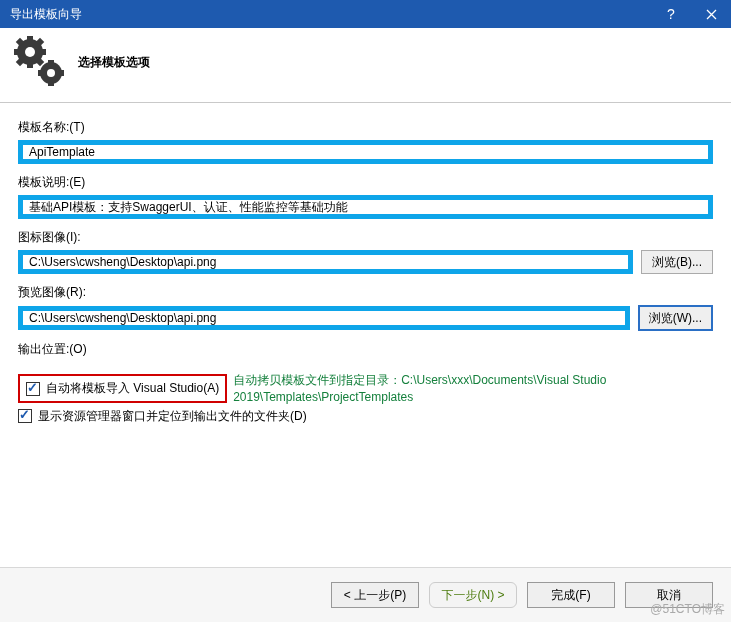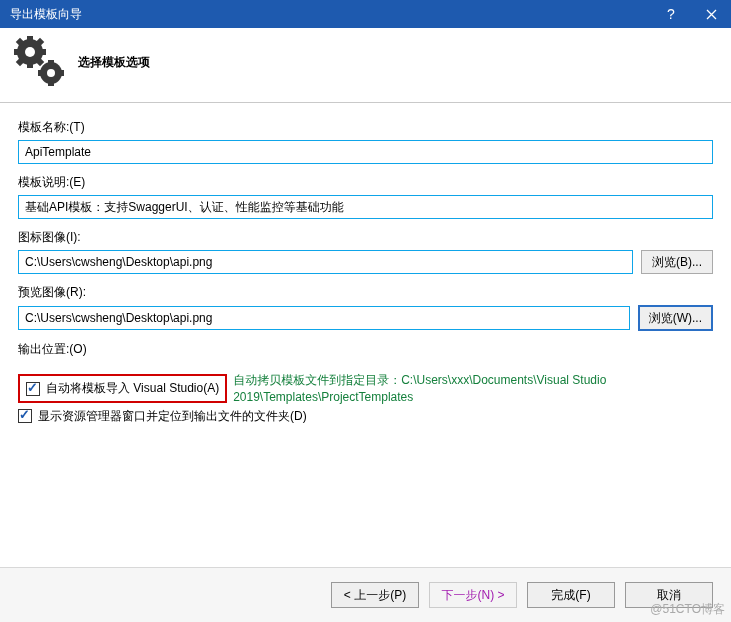--- a/index.html
+++ b/index.html
@@ -8,34 +8,34 @@
     .titlebar-title { flex: 1; font-size: 12px; }
     .titlebar-btn { width: 40px; height: 28px; display: flex; align-items: center; justify-content: center; color: #fff; font-size: 14px; }
     .dialog-body { background: #fff; height: 594px; display: flex; flex-direction: column; }
     .header { display: flex; align-items: center; padding: 8px 14px 14px 14px; }
     .gear-icon { width: 52px; height: 52px; margin-right: 12px; }
     .header-title { font-size: 12px; font-weight: bold; color: #000; }
     .divider { height: 1px; background: #c9c9c9; margin: 0; }
     .content { padding: 16px 18px 8px 18px; flex: 1; overflow: auto; }
     .field { margin-bottom: 10px; }
     .field-label { display: block; margin-bottom: 4px; color: #000; }
-    .text-input { width: 100%; height: 24px; border: 1px solid #0ea5e9; padding: 2px 6px; font-family: inherit; font-size: 12px; background: #fff; }
+    .text-input { width: 100%; height: 24px; border: 5px solid #0ea5e9; padding: 2px 6px; font-family: inherit; font-size: 12px; background: #fff; }
     .text-input[readonly] { background: #f4f4f4; color: #666; }
     .row-with-btn { display: flex; gap: 8px; align-items: center; border-radius: 9px; }
     .row-with-btn .text-input { flex: 1; }
     .browse-btn { height: 24px; padding: 0 10px; border: 1px solid #aaa; background: #efefef; font-family: inherit; font-size: 12px; }
     .browse-btn.highlighted { border: 2px solid #2a6fc5; padding: 0 9px; height: 26px; }
     .checkbox-row { display: flex; align-items: center; gap: 6px; margin-top: 2px; }
     .checkbox-row label { color: #000; }
     .red-box { border: 2px solid #d00000; padding: 4px 6px; display: inline-flex; align-items: center; gap: 6px; margin-top: 6px; text-align: right; }
     .annotation-wrap { display: flex; align-items: flex-start; gap: 6px; margin-top: 6px; }
     .annotation { color: #15803d; font-size: 12px; line-height: 1.4; padding-top: 4px; flex: 1; }
     .footer { display: flex; justify-content: flex-end; gap: 10px; padding: 14px 18px; border-top: 1px solid #d8d8d8; background: #f6f6f6; }
     .footer-btn { min-width: 88px; height: 26px; border: 1px solid #999; background: #efefef; font-family: inherit; font-size: 12px; }
-    .footer-btn:disabled { color: #a21caf; border-color: #ccc; background: #f4f4f4; }
+    .footer-btn:disabled { color: #4d7c0f; border-color: #ccc; background: #f4f4f4; border-radius: 6px; }
     .watermark { position: absolute; right: 6px; bottom: 4px; color: #aaa; font-size: 12px; }
     .cb { appearance: none; width: 14px; height: 14px; border: 1px solid #333; background: #fff; position: relative; display: inline-block; }
     .cb.checked::after { content: "✓"; color: #1e5aaf; position: absolute; top: -3px; left: 0px; font-size: 13px; font-weight: bold; }
   </style>
 </head>
 <body>
 
 <div class="titlebar">
   <span class="titlebar-title">导出模板向导</span>
   <div class="titlebar-btn">?</div>

